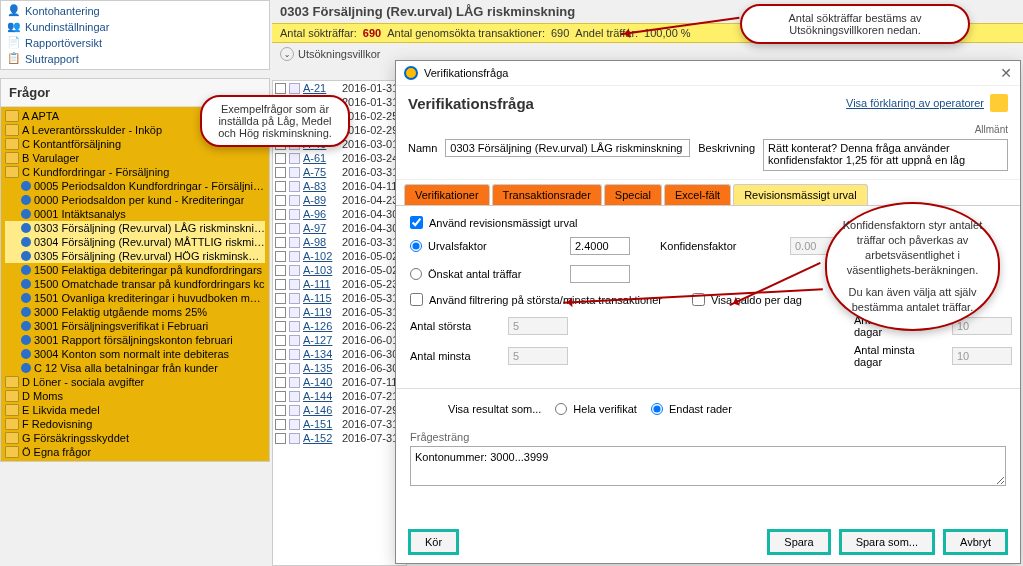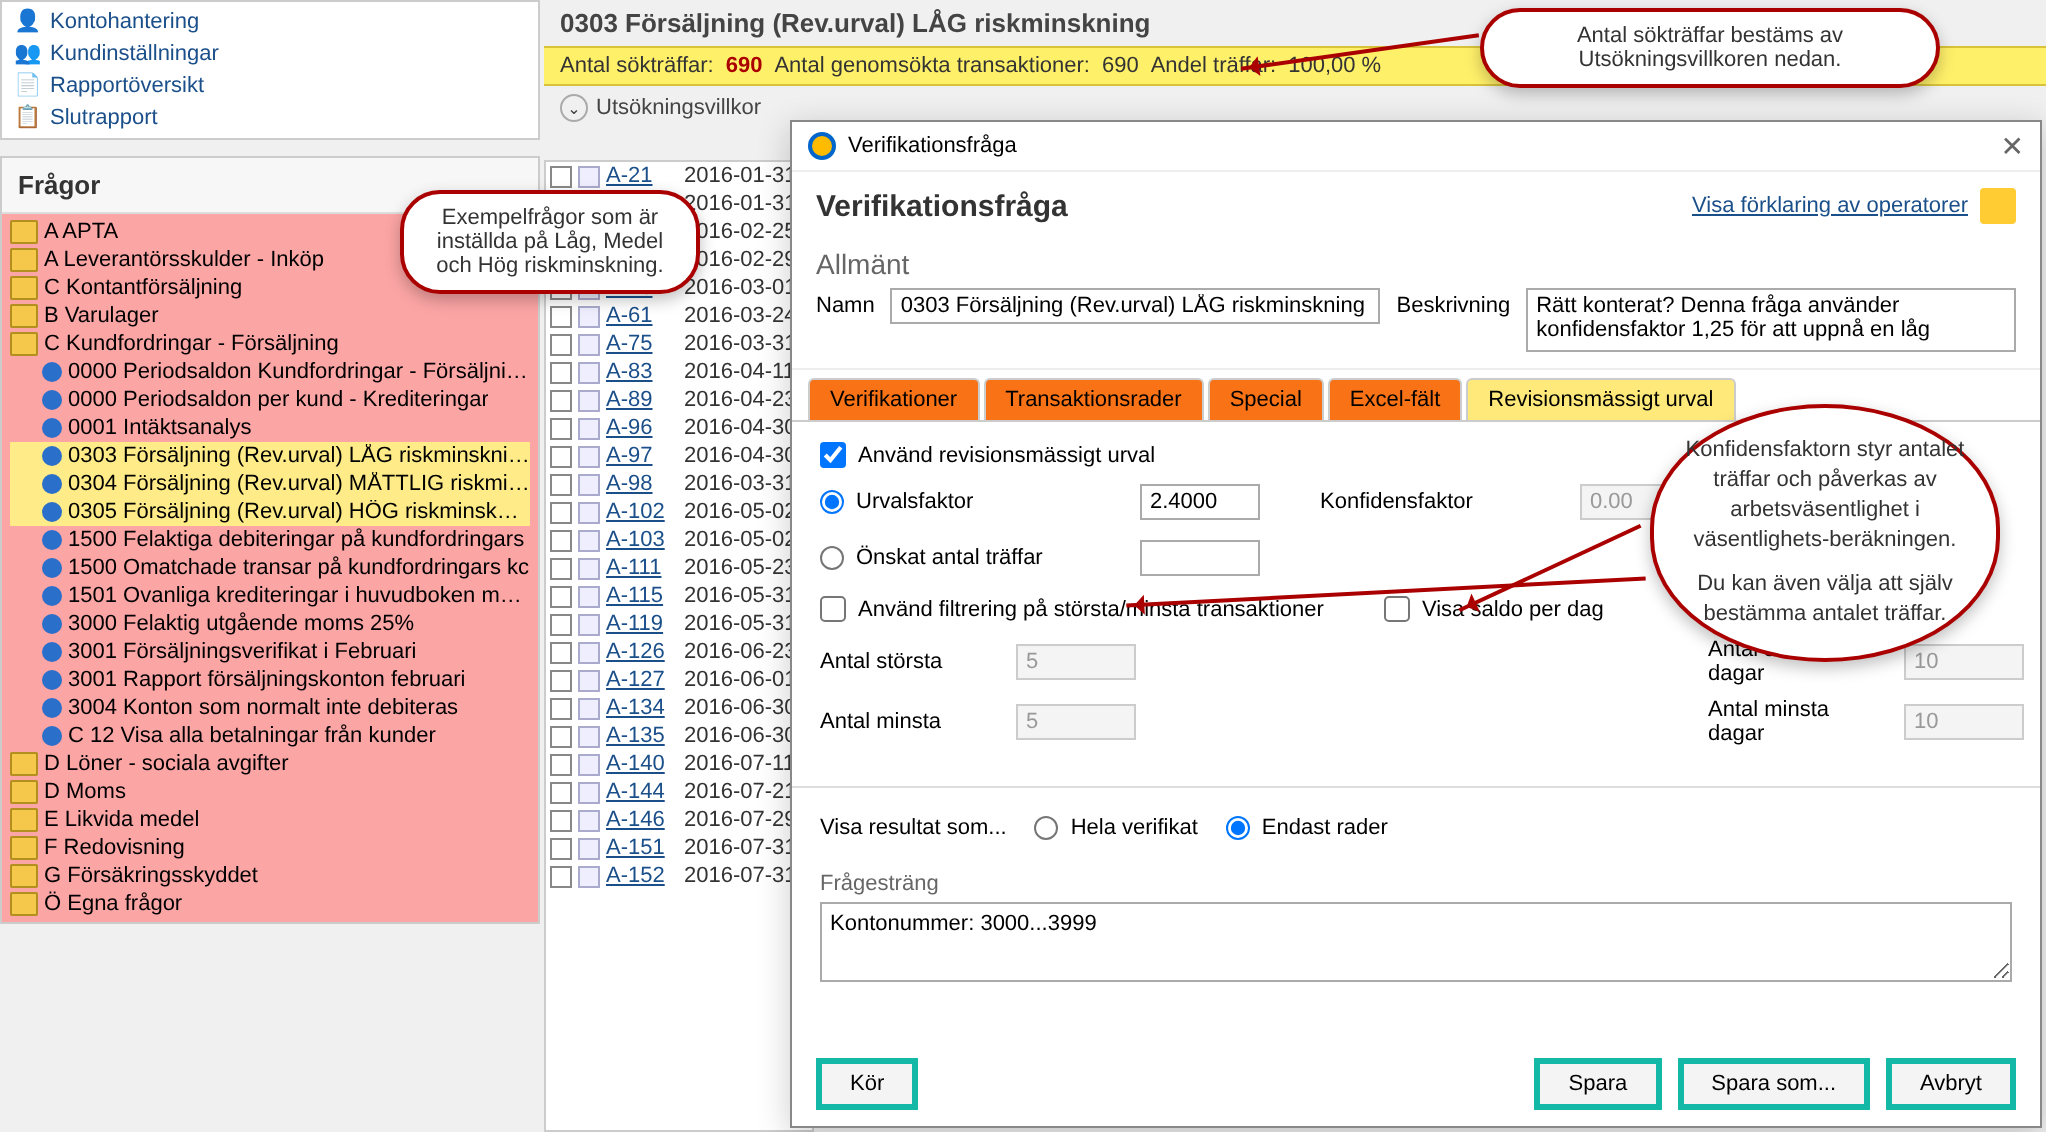--- a/index.html
+++ b/index.html
@@ -2,21 +2,21 @@
 <html><head>
 <meta charset="utf-8">
 <style>
 * { box-sizing: border-box; margin: 0; padding: 0; font-family: "Segoe UI", Tahoma, sans-serif; font-size: 11px; }
 body { background: #f0f0f0; width: 1023px; height: 566px; overflow: hidden; position: relative; }
 
 .top-left-menu { position: absolute; left: 0; top: 0; width: 270px; background: #fff; border: 1px solid #ccc; padding: 2px; }
 .top-left-menu .menu-item { display: flex; align-items: center; padding: 1px 4px; color: #1a4f8a; gap: 4px; cursor: pointer; }
 .menu-icon { width: 14px; height: 14px; display: inline-block; }
 
-.fragor-panel { position: absolute; left: 0; top: 78px; width: 270px; background: #fca5a5; border: 1px solid #ccc; }
+.fragor-panel { position: absolute; left: 0; top: 78px; width: 270px; background: #eab308; border: 1px solid #ccc; }
 .fragor-header { font-weight: bold; font-size: 13px; padding: 6px 8px; color: #333; background: #f7f7f7; border-bottom: 1px solid #ddd; }
 .tree { padding: 2px 4px; overflow-y: auto; max-height: 480px; }
 .tree-folder { display: flex; align-items: center; gap: 3px; padding: 1px 0; color: #000; cursor: pointer; }
 .tree-folder .folder-icon { width: 14px; height: 12px; background: #f5c84c; border: 1px solid #b38f1d; border-radius: 1px; }
 .tree-child { display: flex; align-items: center; gap: 3px; padding: 1px 0 1px 16px; white-space: nowrap; overflow: hidden; text-overflow: ellipsis; cursor: pointer; }
 .tree-child.pin { }
 .tree-child .pin-icon { width: 10px; height: 10px; background: #2a6fc9; border-radius: 50%; flex-shrink: 0; }
 .tree-child.hl { background: #ffec88; }
 .tree-child span.label { overflow: hidden; text-overflow: ellipsis; white-space: nowrap; }
 
@@ -40,42 +40,42 @@
 .dialog { position: absolute; left: 395px; top: 60px; width: 626px; height: 504px; background: #fff; border: 1px solid #888; box-shadow: 0 4px 16px rgba(0,0,0,.2); }
 .dialog-titlebar { background: #fff; padding: 4px 8px; display: flex; align-items: center; gap: 6px; border-bottom: 1px solid #eee; }
 .dialog-titlebar .ico { width: 14px; height: 14px; background: #fb0; border: 2px solid #06c; border-radius: 50%; }
 .dialog-titlebar .close { margin-left: auto; cursor: pointer; font-size: 14px; color: #666; }
 .dialog-header { padding: 8px 12px; display: flex; align-items: center; }
 .dialog-header h2 { font-size: 15px; font-weight: bold; color: #333; }
 .dialog-header .explain { margin-left: auto; color: #1a4f8a; text-decoration: underline; cursor: pointer; }
 .dialog-header .wand { width: 18px; height: 18px; margin-left: 6px; background: #fc3; border-radius: 2px; }
 
 .section { padding: 4px 12px 8px; border-bottom: 1px solid #eee; }
-.section-label { color: #666; font-size: 14px; margin-bottom: 4px; }
+.section-label { color: #666; font-size: 10px; margin-bottom: 4px; text-align: right; }
 .row-fields { display: flex; align-items: flex-start; gap: 8px; }
 .row-fields label { padding-top: 3px; }
 .row-fields input[type=text] { border: 1px solid #aaa; padding: 2px 4px; font-size: 11px; }
 .row-fields textarea { border: 1px solid #aaa; padding: 2px 4px; font-size: 11px; resize: none; }
 
 .tabs { display: flex; border-bottom: 1px solid #ccc; padding: 0 8px; margin-top: 4px; }
 .tab { padding: 4px 10px; border: 1px solid #ccc; border-bottom: none; background: #f97316; margin-right: 2px; border-radius: 3px 3px 0 0; cursor: pointer; }
 .tab.active { background: #ffe97a; }
 
 .form-body { padding: 10px 14px; }
 .form-body .cb-row { display: flex; align-items: center; gap: 6px; margin-bottom: 8px; }
 .form-body .cb-row input[type=checkbox] { width: 13px; height: 13px; }
 .radio-grid { display: grid; grid-template-columns: 150px 80px 120px 80px; gap: 10px 10px; align-items: center; margin-bottom: 10px; }
 .radio-label { display: flex; align-items: center; gap: 6px; }
 .radio-label input[type=radio] { width: 12px; height: 12px; }
 .num-input { border: 1px solid #aaa; padding: 2px 4px; width: 60px; }
 .num-input[disabled] { background: #f4f4f4; color: #999; border-color: #ccc; }
 .filter-row { display: flex; align-items: center; gap: 30px; margin: 8px 0; }
 .small-grid { display: grid; grid-template-columns: 90px 70px 260px 90px 70px; gap: 8px; align-items: center; margin-bottom: 6px; }
 
-.resultrow { display: flex; align-items: center; gap: 14px; padding: 10px 14px; }
+.resultrow { display: flex; align-items: center; gap: 14px; padding: 10px 14px; margin-left: 38px; }
 .fragestr { padding: 6px 14px 12px; }
 .fragestr textarea { width: 100%; height: 40px; border: 1px solid #aaa; padding: 4px; }
 
 .dialog-buttons { position: absolute; bottom: 8px; left: 0; right: 0; padding: 0 12px; display: flex; gap: 8px; align-items: center; }
 .dialog-buttons .btn { border: 3px solid #14b8a6; background: #f4f4f4; padding: 4px 14px; cursor: pointer; }
 .dialog-buttons .spacer { flex: 1; }
 
 .callout { position: absolute; background: #fff; border: 2px solid #a00; border-radius: 20px; box-shadow: 0 3px 8px rgba(0,0,0,.25); padding: 6px 10px; font-size: 11px; color: #333; text-align: center; z-index: 50; }
 .callout.c1 { left: 740px; top: 4px; width: 230px; }
 .callout.c2 { left: 200px; top: 95px; width: 150px; z-index: 5; }
@@ -128,21 +128,21 @@
       <div class="tree-folder">
         <span class="folder-icon"></span>
         <span class="label">B Varulager</span>
       </div>
       <div class="tree-folder">
         <span class="folder-icon"></span>
         <span class="label">C Kundfordringar - Försäljning</span>
       </div>
       <div class="tree-child pin">
         <span class="pin-icon"></span>
-        <span class="label">0000 Periodsaldon Kundfordringar - Försäljning</span>
+        <span class="label">0005 Periodsaldon Kundfordringar - Försäljning</span>
       </div>
       <div class="tree-child pin">
         <span class="pin-icon"></span>
         <span class="label">0000 Periodsaldon per kund - Krediteringar</span>
       </div>
       <div class="tree-child pin">
         <span class="pin-icon"></span>
         <span class="label">0001 Intäktsanalys</span>
       </div>
       <div class="tree-child pin hl">

